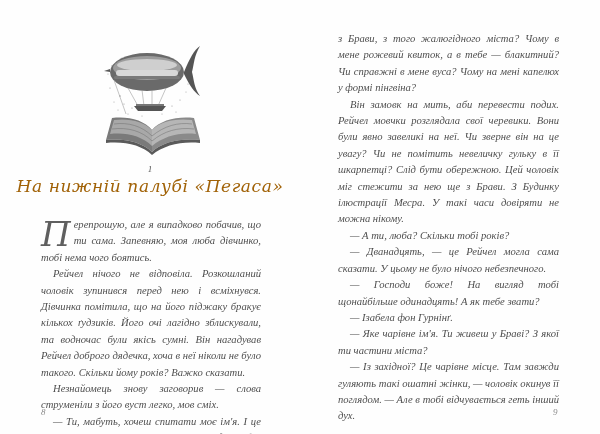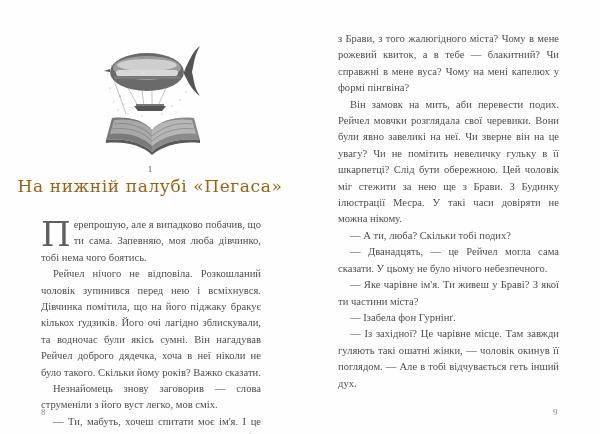--- a/index.html
+++ b/index.html
@@ -19,20 +19,21 @@
     position: absolute;
     left: 0; top: 0;
     width: 600px; height: 434px;
     background: #fefefe;
   }
   .page {
     position: absolute;
     top: 0;
     width: 300px;
     height: 434px;
+    font-style: italic;
   }
   .page-left { left: 0; }
   .page-right { left: 300px; }
 
   .illustration {
     position: absolute;
     left: 102px;
     top: 44px;
     width: 104px;
     height: 112px;
@@ -172,24 +173,25 @@
       <p class="para">— Ти, мабуть, хочеш спитати моє ім'я. І це правильно! Хто я? Чому я заговорив до тебе? Що я роблю на цьому величезному дирижаблі, який летить у Порт-Клемент? Як мені вдалося потрапити на нього й утекти</p>
     </div>
 
     <div class="folio">8</div>
   </div>
 
   <div class="page page-right">
     <div class="text-block">
       <p class="para noindent">з Брави, з того жалюгідного міста? Чому в мене рожевий квиток, а в тебе — блакитний? Чи справжні в мене вуса? Чому на мені капелюх у формі пінгвіна?</p>
       <p class="para">Він замовк на мить, аби перевести подих. Рейчел мовчки розглядала свої черевики. Вони були явно завеликі на неї. Чи зверне він на це увагу? Чи не помітить невеличку гульку в її шкарпетці? Слід бути обережною. Цей чоловік міг стежити за нею ще з Брави. З Будинку ілюстрації Месра. У такі часи довіряти не можна нікому.</p>
-      <p class="para">— А ти, люба? Скільки тобі подих?</p>
+      <p class="para">— А ти, люба? Скільки тобі років?</p>
       <p class="para">— Дванадцять, — це Рейчел могла сама сказати. У цьому не було нічого небезпечного.</p>
+      <p class="para">— Господи боже! На вигляд тобі щонайбільше одинадцять! А як тебе звати?</p>
+      <p class="para">— Ізабела фон Гурнінґ.</p>
       <p class="para">— Яке чарівне ім'я. Ти живеш у Браві? З якої ти частини міста?</p>
-      <p class="para">— Ізабела фон Гурнінґ.</p>
       <p class="para">— Із західної? Це чарівне місце. Там завжди гуляють такі ошатні жінки, — чоловік окинув її поглядом. — Але в тобі відчувається геть інший дух.</p>
 
     </div>
 
     <div class="folio">9</div>
   </div>
 
 </div>
 
 </body></html>

